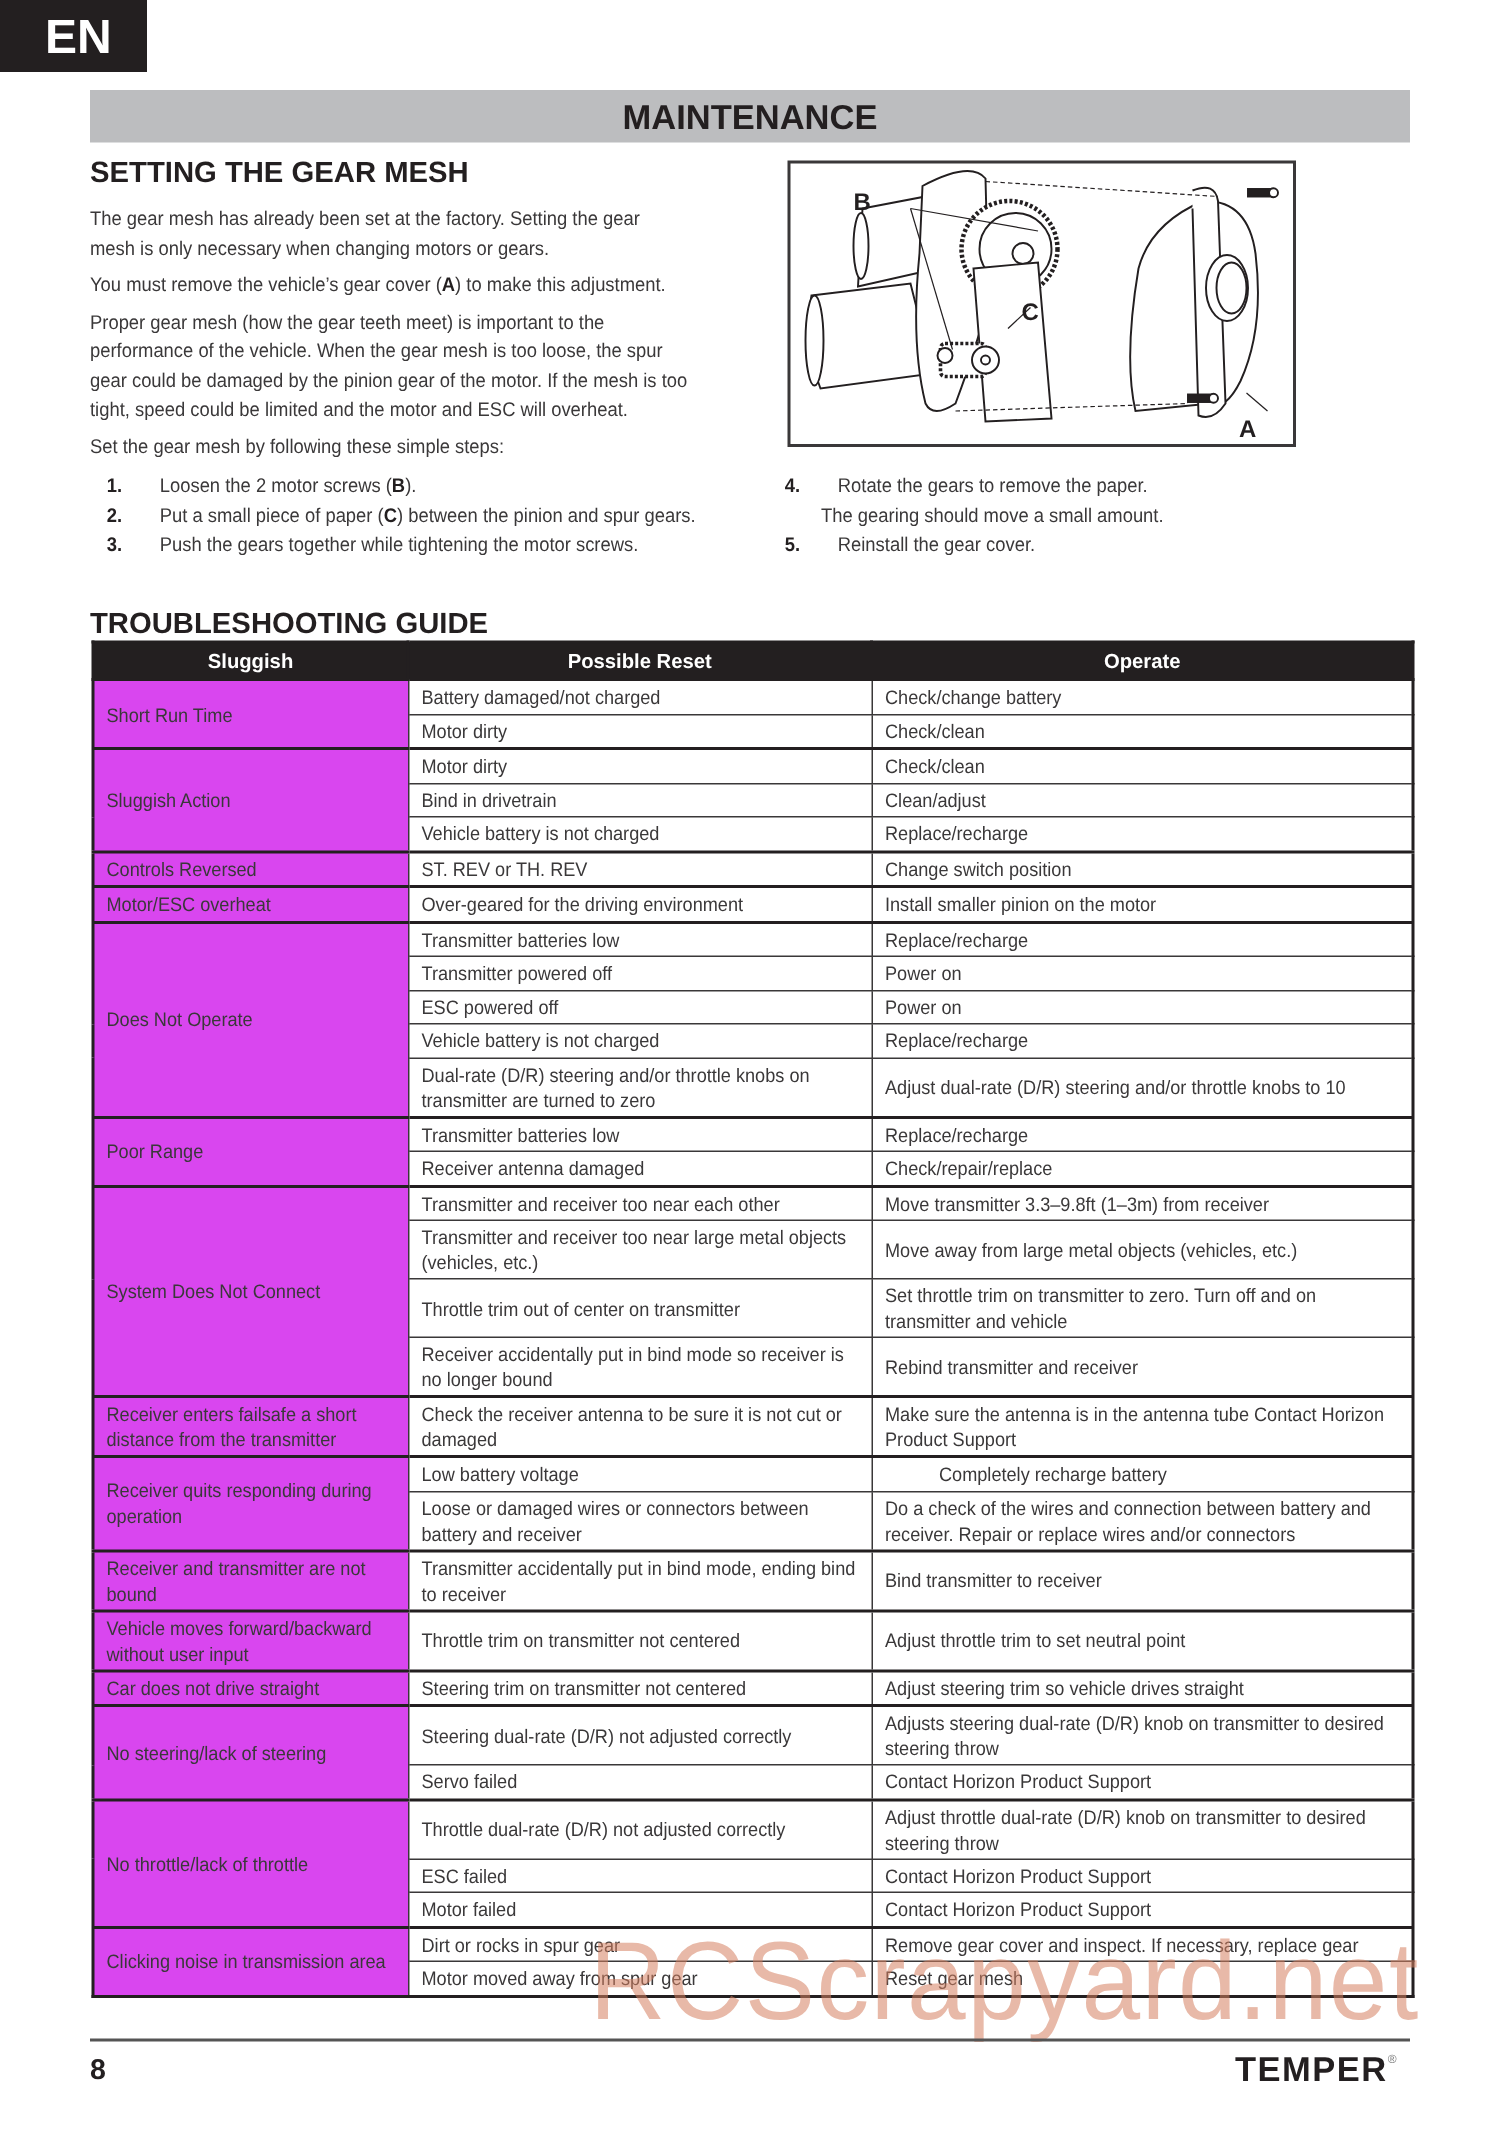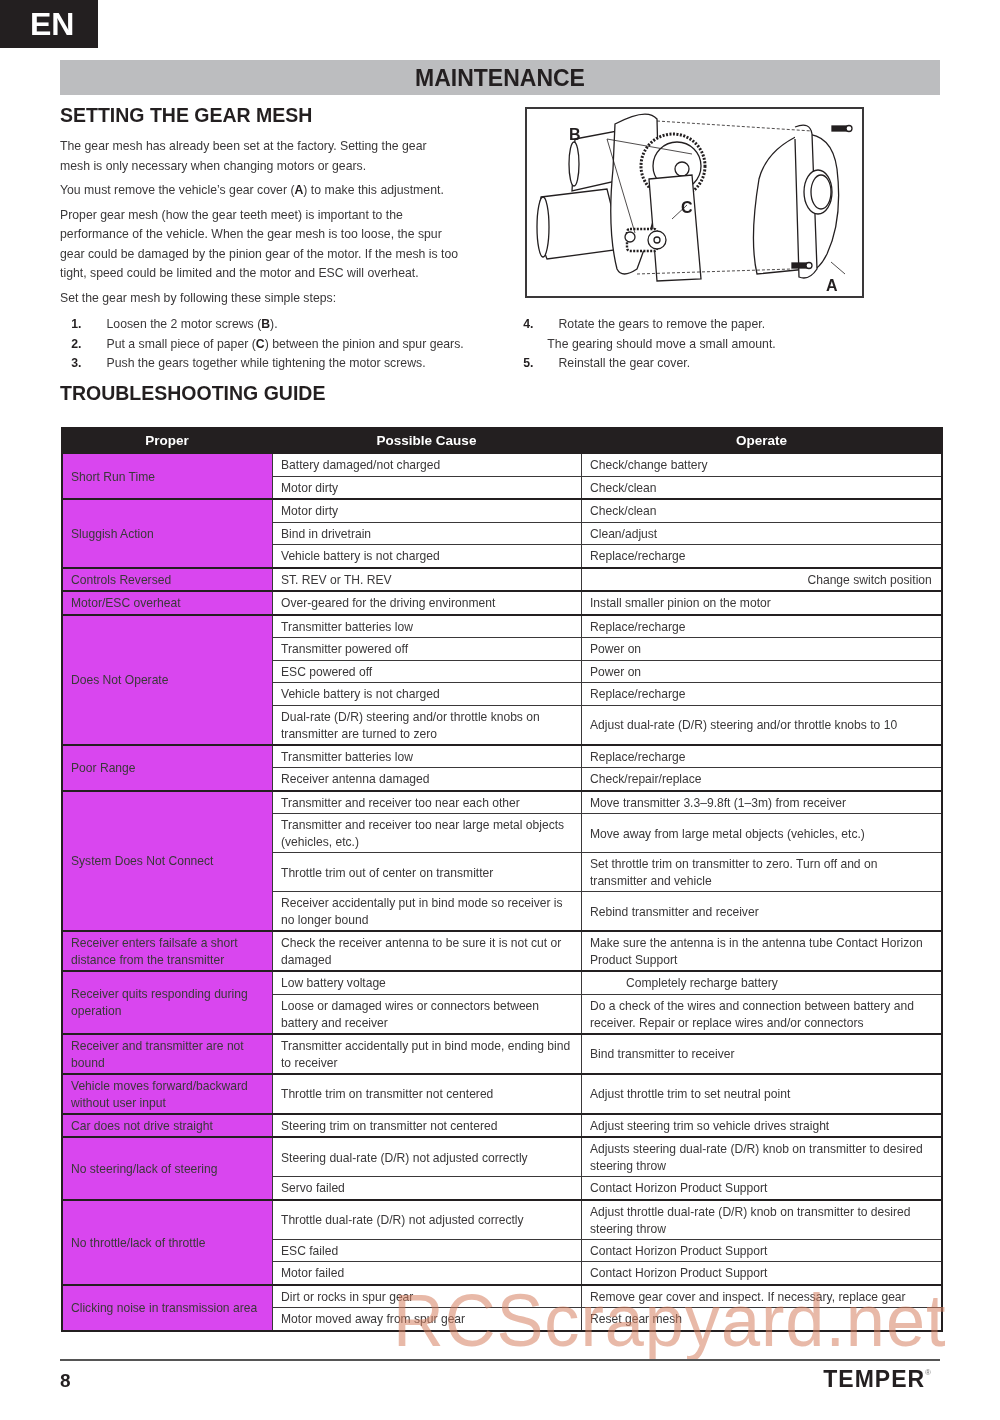--- a/index.html
+++ b/index.html
@@ -127,32 +127,32 @@
       <line x1="80" y1="30" x2="165" y2="45"></line>
       <line x1="145" y1="110" x2="160" y2="96"></line>
       <line x1="318" y1="165" x2="304" y2="153"></line>
     </g>
     <text x="42" y="31" font-family="Liberation Sans, sans-serif" font-weight="bold" font-size="16" fill="#231f20">B</text>
     <text x="154" y="104" font-family="Liberation Sans, sans-serif" font-weight="bold" font-size="16" fill="#231f20">C</text>
     <text x="299" y="182" font-family="Liberation Sans, sans-serif" font-weight="bold" font-size="16" fill="#231f20">A</text>
   </svg>
 </div>
 
-<h2 class="h2" style="left:60px; top:382px;">TROUBLESHOOTING GUIDE</h2>
+<h2 class="h2" style="left:60px; top:405px;">TROUBLESHOOTING GUIDE</h2>
 
 <table class="ts">
   <colgroup>
       <col style="width:210px">
       <col style="width:309px">
       <col style="width:361px">
     </colgroup>
   <thead>
     <tr>
-      <th>Proper</th>
-      <th>Possible Cause</th>
+      <th>Sluggish</th>
+      <th>Possible Reset</th>
       <th>Operate</th>
     </tr>
   </thead>
   <tbody id="ts-body">
       <tr class="grp-start">
         <td class="prob" rowspan="2">
           <span class="cell-wrap">Short Run Time</span>
         </td>
         <td class="c" style="height: 19.5px; margin-top: 24px;">
           <span class="cell-wrap">Battery damaged/not charged</span>
@@ -196,21 +196,21 @@
           <span class="cell-wrap">Replace/recharge</span>
         </td>
       </tr>
       <tr class="grp-start">
         <td class="prob" rowspan="1">
           <span class="cell-wrap">Controls Reversed</span>
         </td>
         <td class="c" style="height: 19.5px;">
           <span class="cell-wrap">ST. REV or TH. REV</span>
         </td>
-        <td class="c" style="height: 19.5px; text-align: right;">
+        <td class="c" style="height: 19.5px;">
           <span class="cell-wrap">Change switch position</span>
         </td>
       </tr>
       <tr class="grp-start">
         <td class="prob" rowspan="1">
           <span class="cell-wrap">Motor/ESC overheat</span>
         </td>
         <td class="c" style="height: 19.5px;">
           <span class="cell-wrap">Over-geared for the driving environment</span>
         </td>

